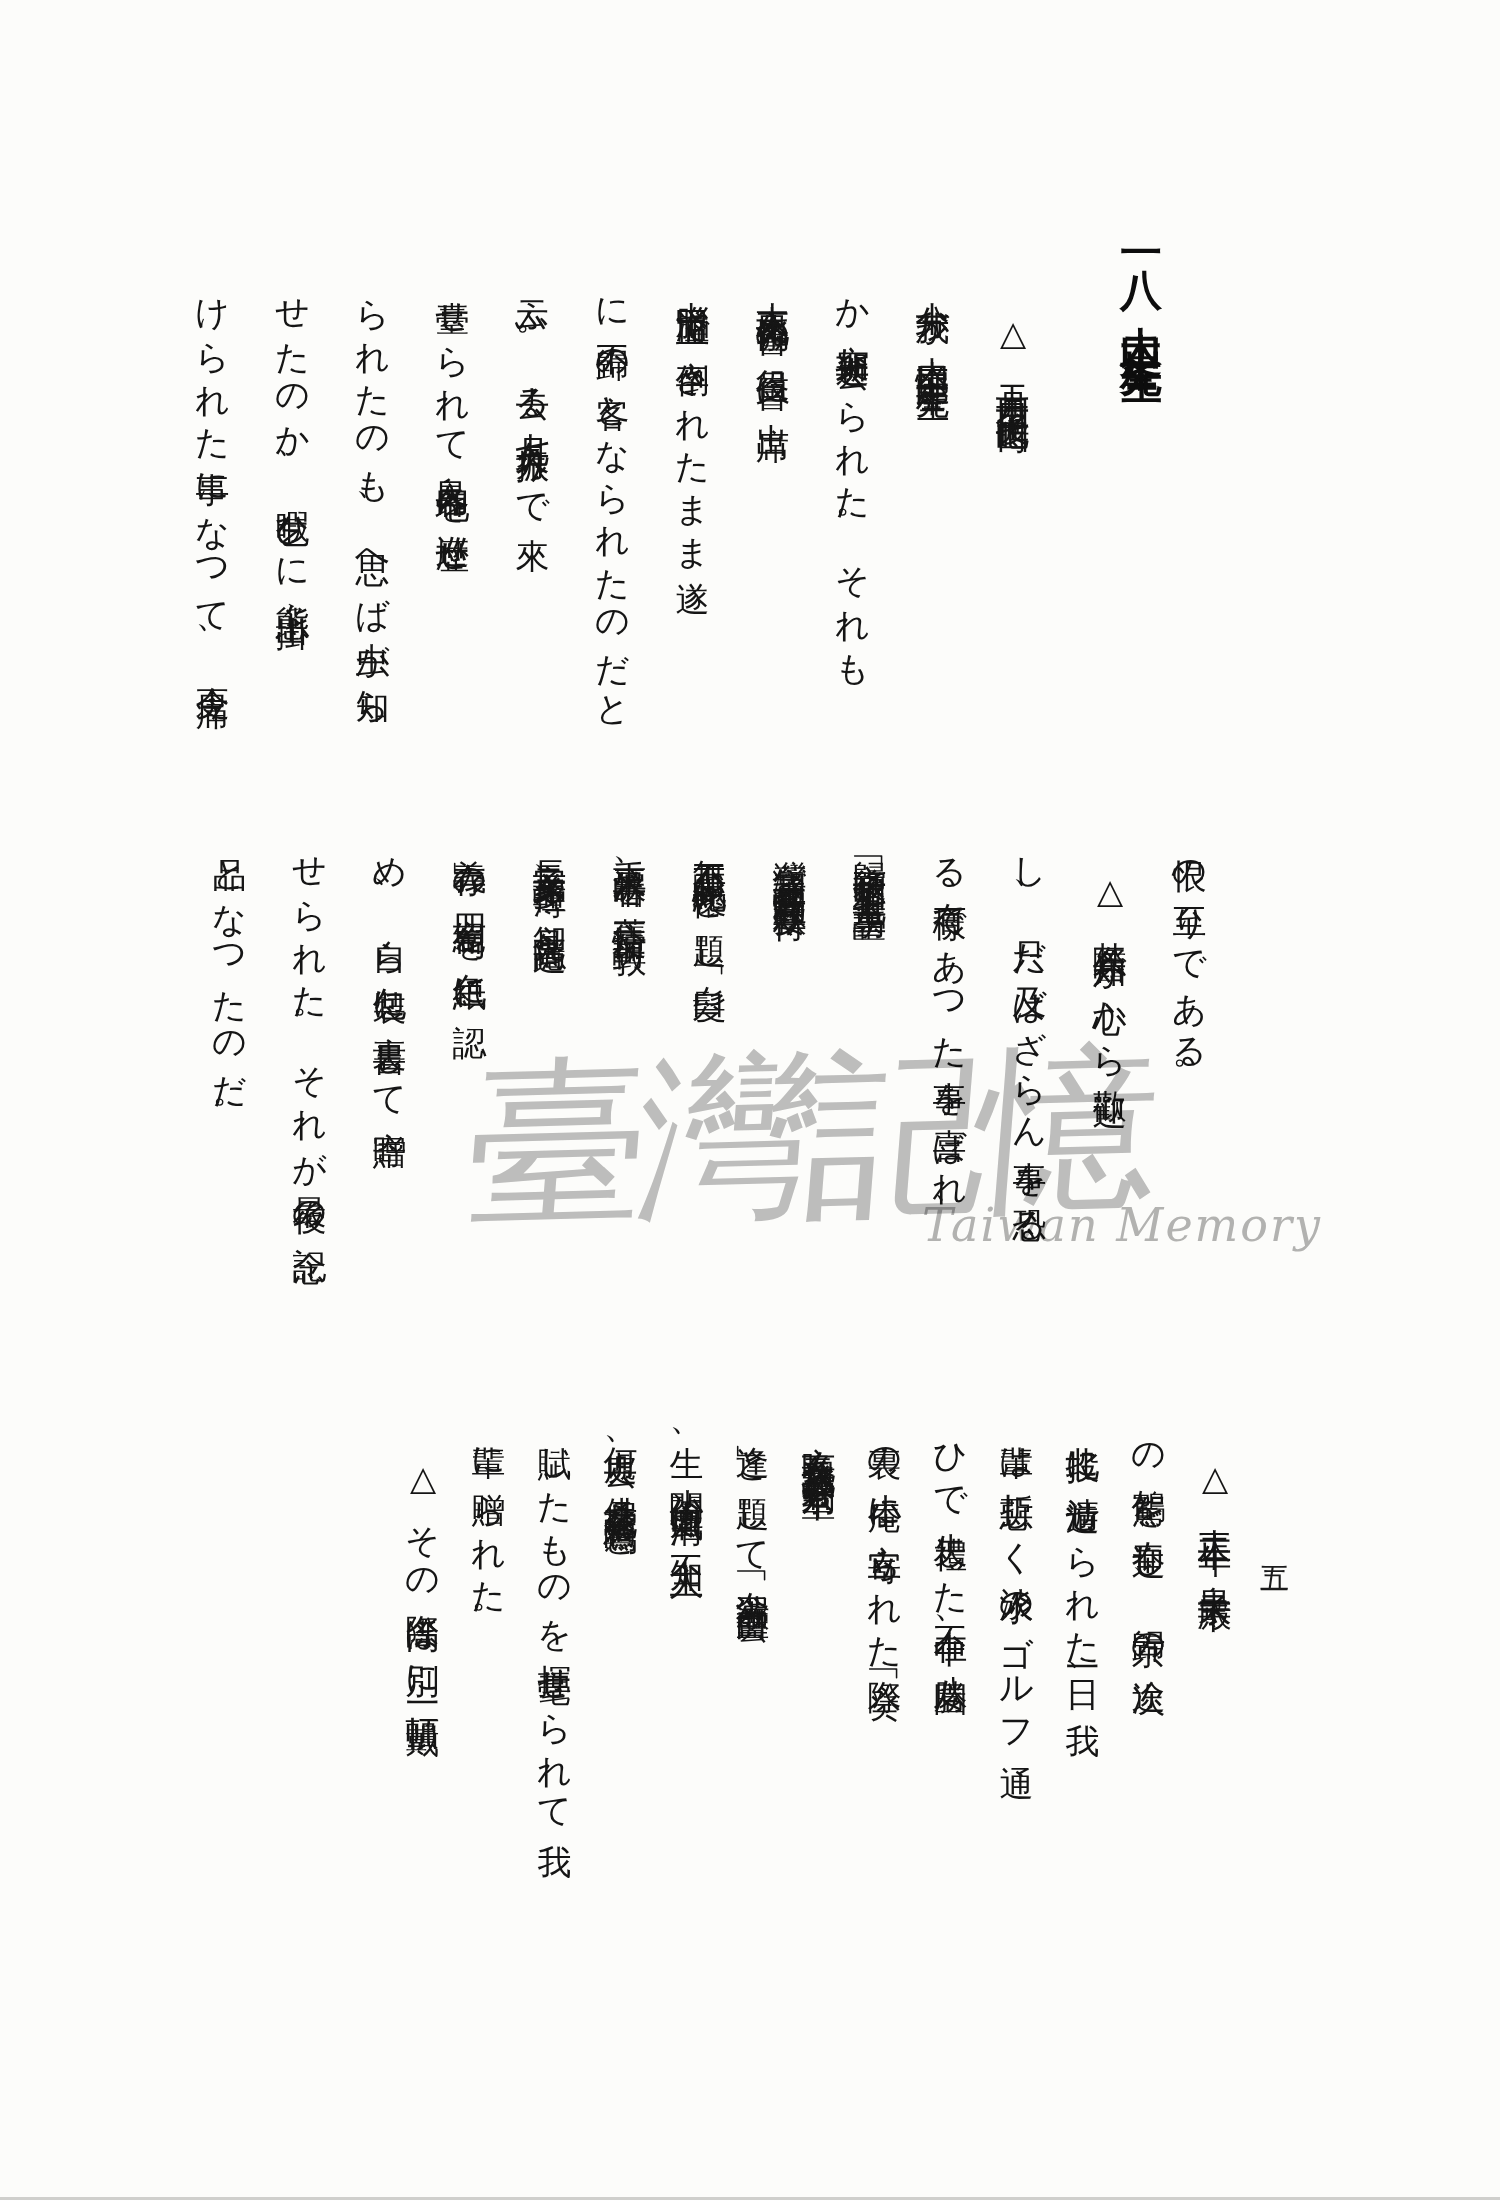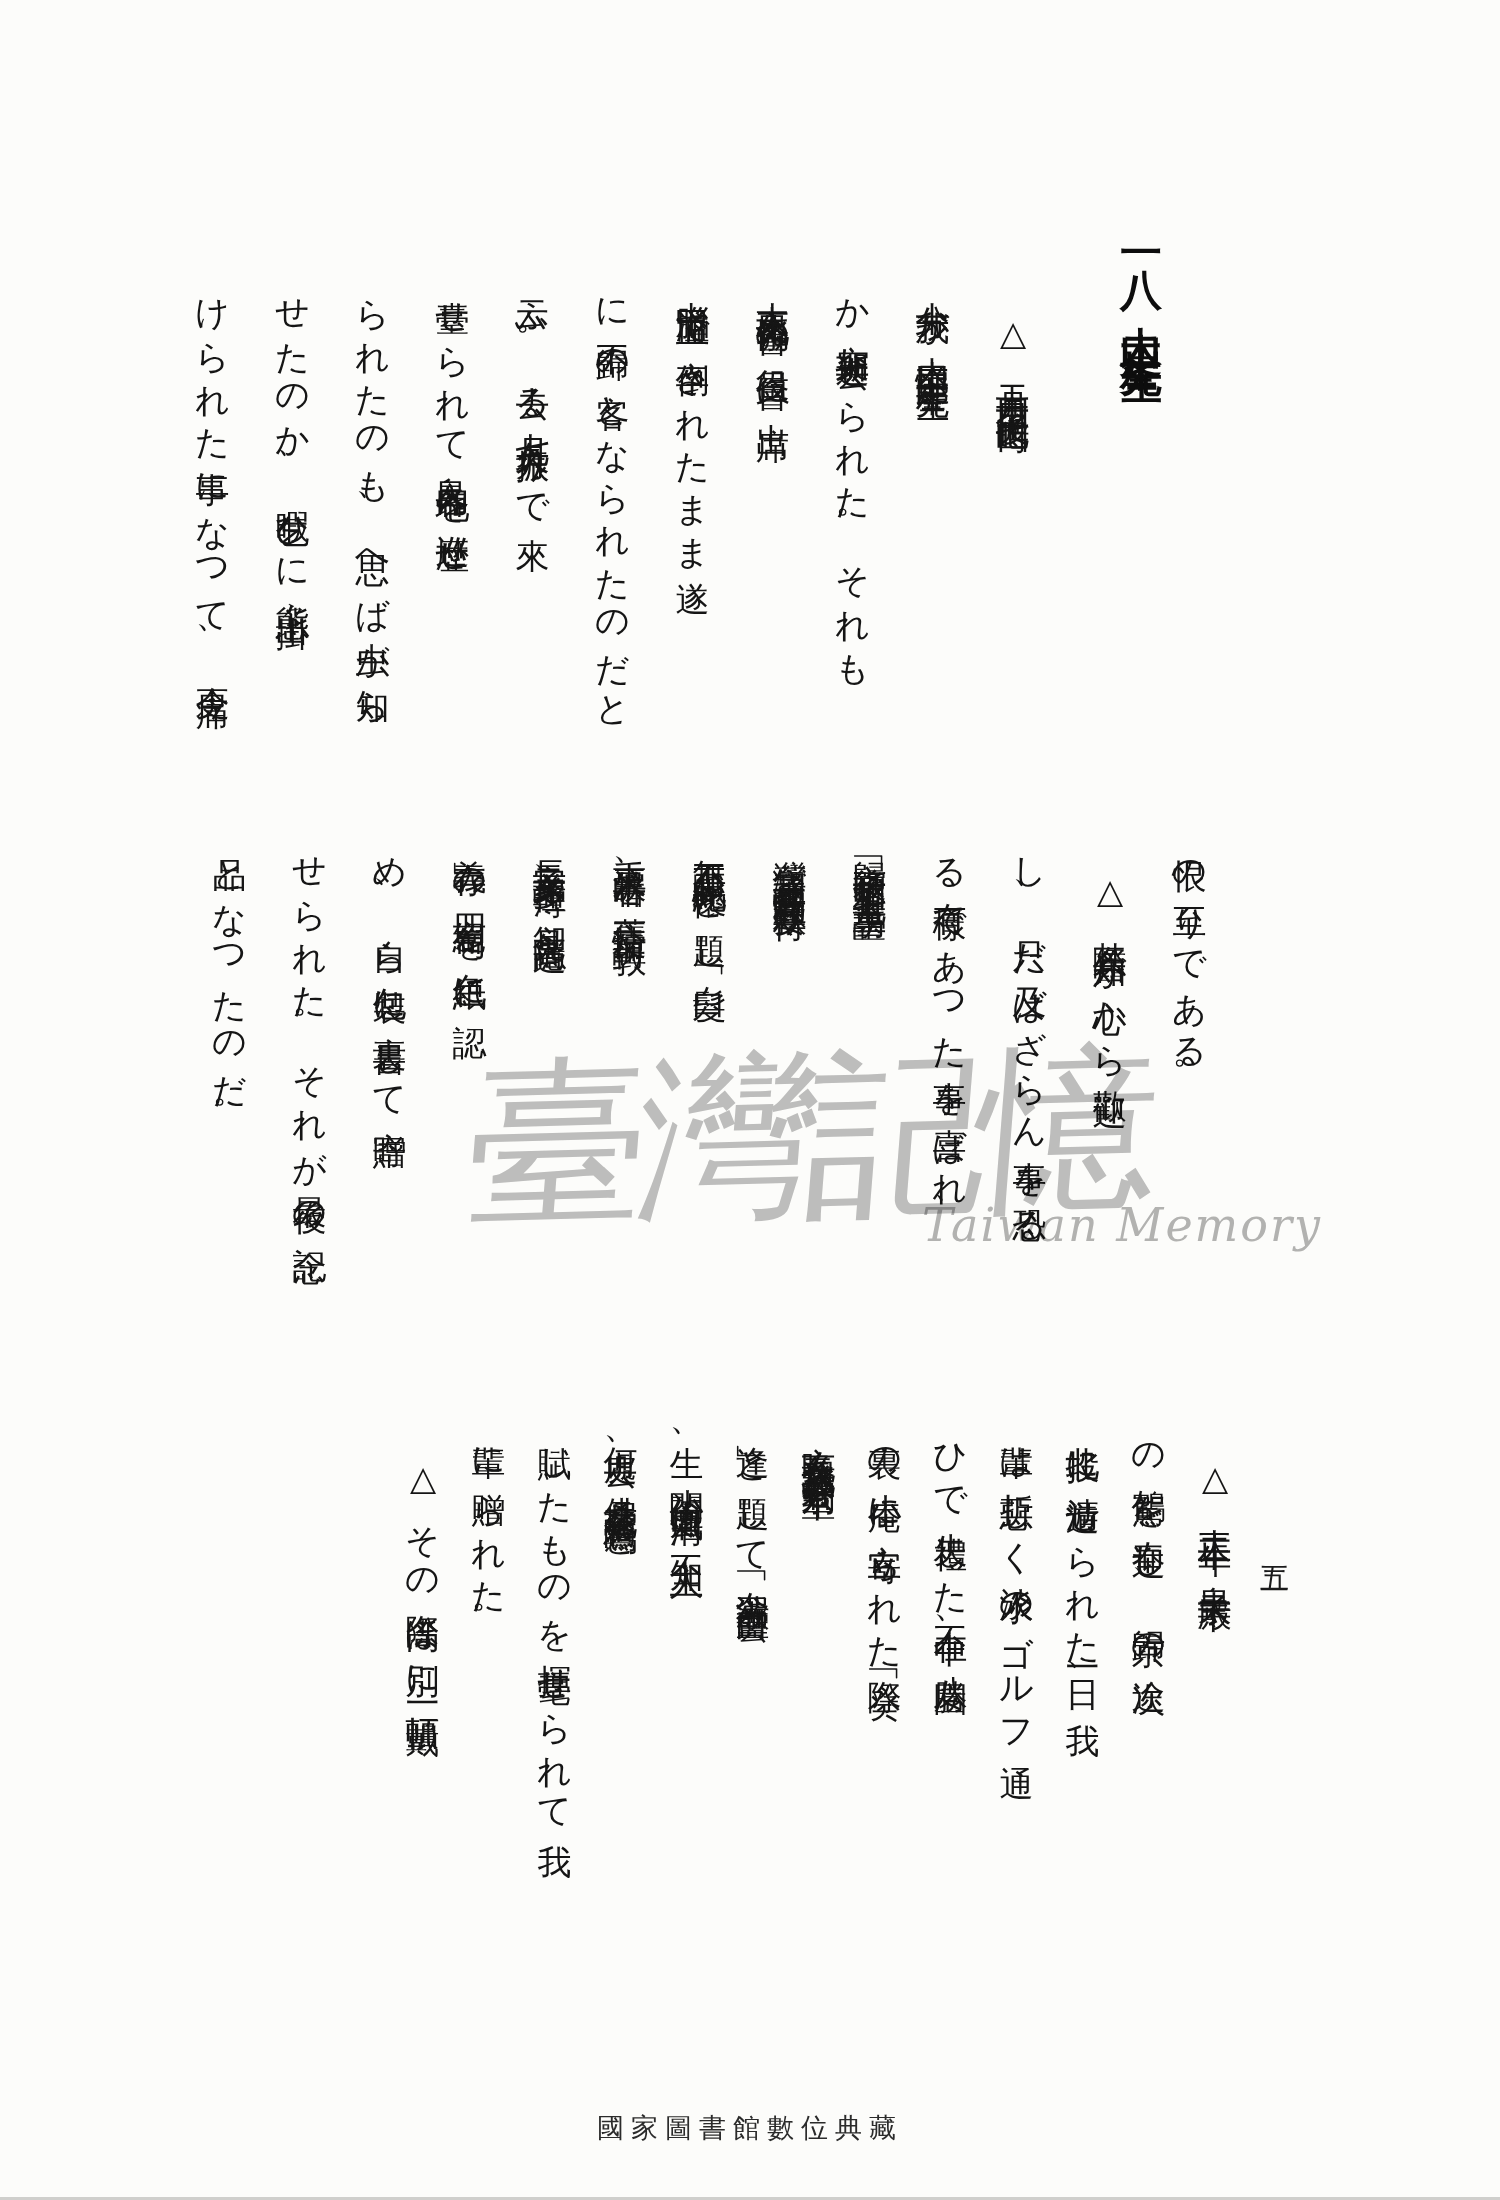--- a/index.html
+++ b/index.html
@@ -168,17 +168,16 @@
       <div class="col">輩に贈られた。</div>
       <div class="col indent">△その際尙ほ別に一幅頂戴</div>
     </div>
 
   <div class="page-number">五二</div>
 
   <div class="wm-cjk">臺灣記憶</div>
 
   <div class="wm-latin">Taiwan Memory</div>
 
-  <div class="footer">國家圖書館數位典藏</div>
 
   <div class="bottom-edge"></div>
 
 </div>
 
 </body></html>

